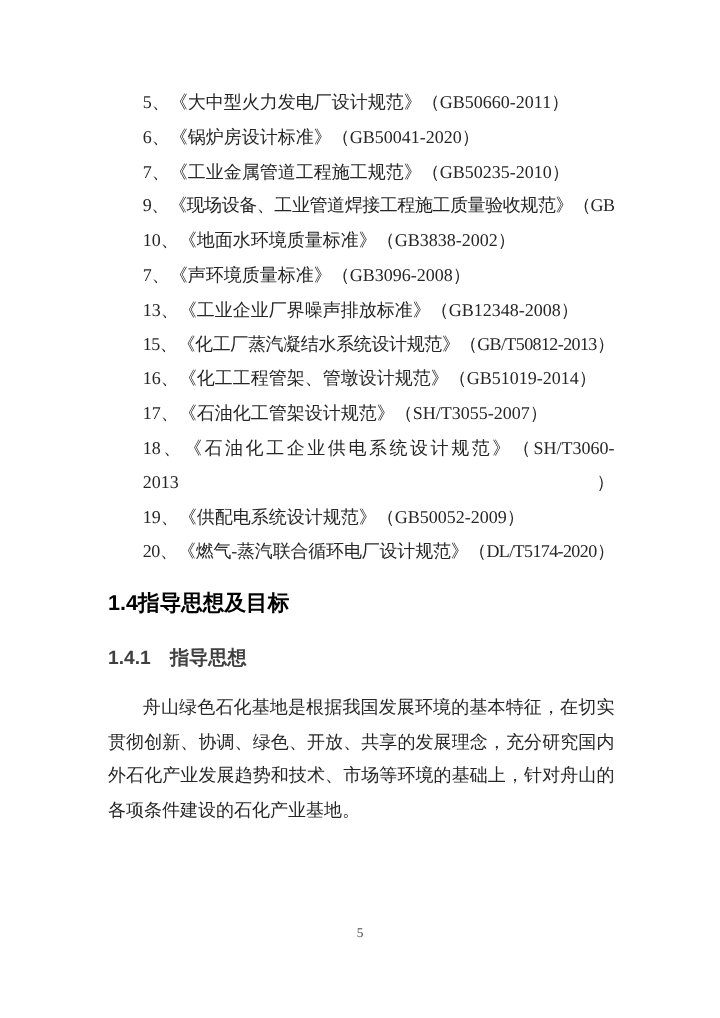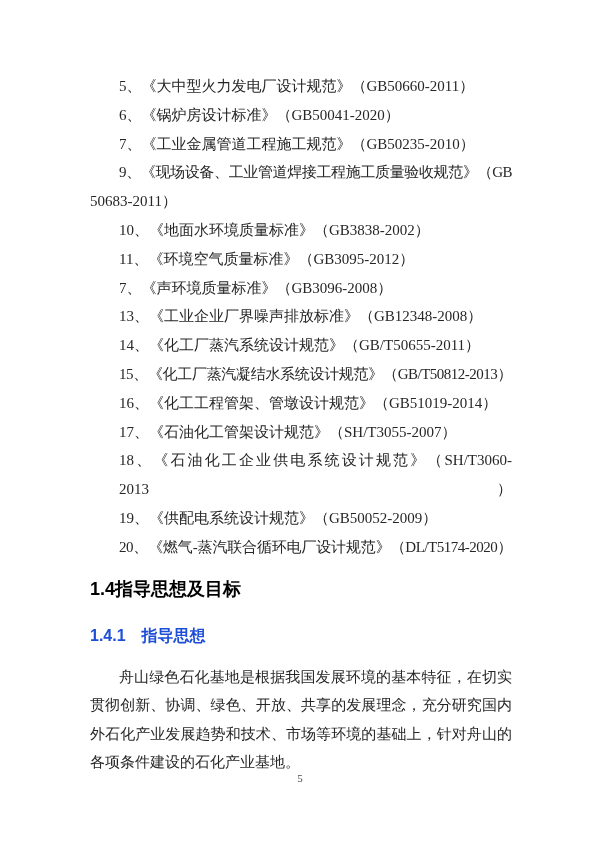--- a/index.html
+++ b/index.html
@@ -48,21 +48,21 @@
     font-size: 18px;
     line-height: 24px;
     color: #000000;
   }
   .h3 {
     margin: 24px 0 16px 0;
     font-family: "Liberation Sans", "DejaVu Sans", sans-serif;
     font-weight: bold;
     font-size: 16px;
     line-height: 22px;
-    color: #1d4ed8;
+    color: #404040;
   }
   .para {
     line-height: 28.5px;
     white-space: normal;
   }
   .para-first {
     margin-top: 8px;
     text-indent: 29px;
   }
   .page-number {
@@ -79,26 +79,23 @@
 </head>
 <body>
 
 <div class="page">
   <div class="content">
 
     <div class="line li">5、《大中型火力发电厂设计规范》（GB50660-2011）</div>
     <div class="line li">6、《锅炉房设计标准》（GB50041-2020）</div>
     <div class="line li">7、《工业金属管道工程施工规范》（GB50235-2010）</div>
     <div class="line li fill tight">9、《现场设备、工业管道焊接工程施工质量验收规范》（GB</div>
-    <div class="line cont">50683-2011）</div>
     <div class="line li">10、《地面水环境质量标准》（GB3838-2002）</div>
-    <div class="line li">11、《环境空气质量标准》（GB3095-2012）</div>
     <div class="line li">7、《声环境质量标准》（GB3096-2008）</div>
     <div class="line li">13、《工业企业厂界噪声排放标准》（GB12348-2008）</div>
-    <div class="line li">14、《化工厂蒸汽系统设计规范》（GB/T50655-2011）</div>
     <div class="line li fill tight">15、《化工厂蒸汽凝结水系统设计规范》（GB/T50812-2013）</div>
     <div class="line li">16、《化工工程管架、管墩设计规范》（GB51019-2014）</div>
     <div class="line li">17、《石油化工管架设计规范》（SH/T3055-2007）</div>
     <div class="line li fill">18、《石油化工企业供电系统设计规范》（SH/T3060-2013）</div>
     <div class="line li">19、《供配电系统设计规范》（GB50052-2009）</div>
     <div class="line li fill tight">20、《燃气-蒸汽联合循环电厂设计规范》（DL/T5174-2020）</div>
 
     <div class="h2">1.4指导思想及目标</div>
     <div class="h3">1.4.1　指导思想</div>
 

